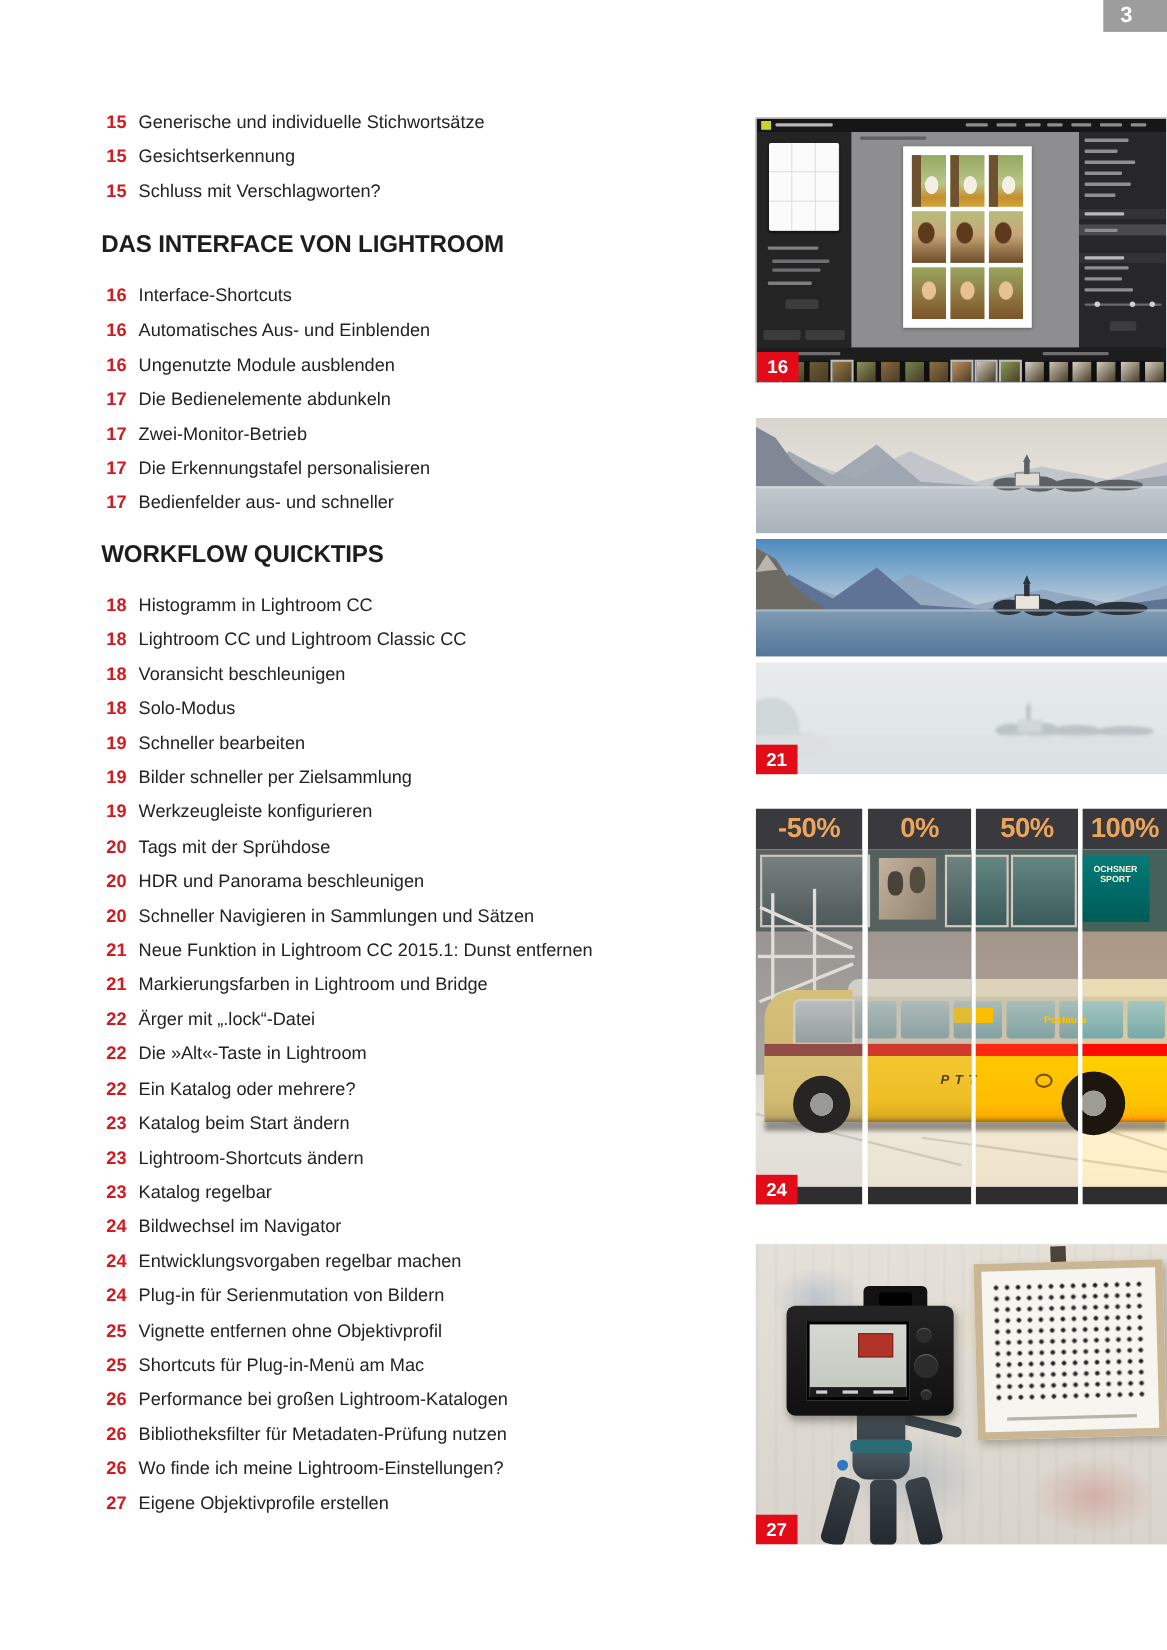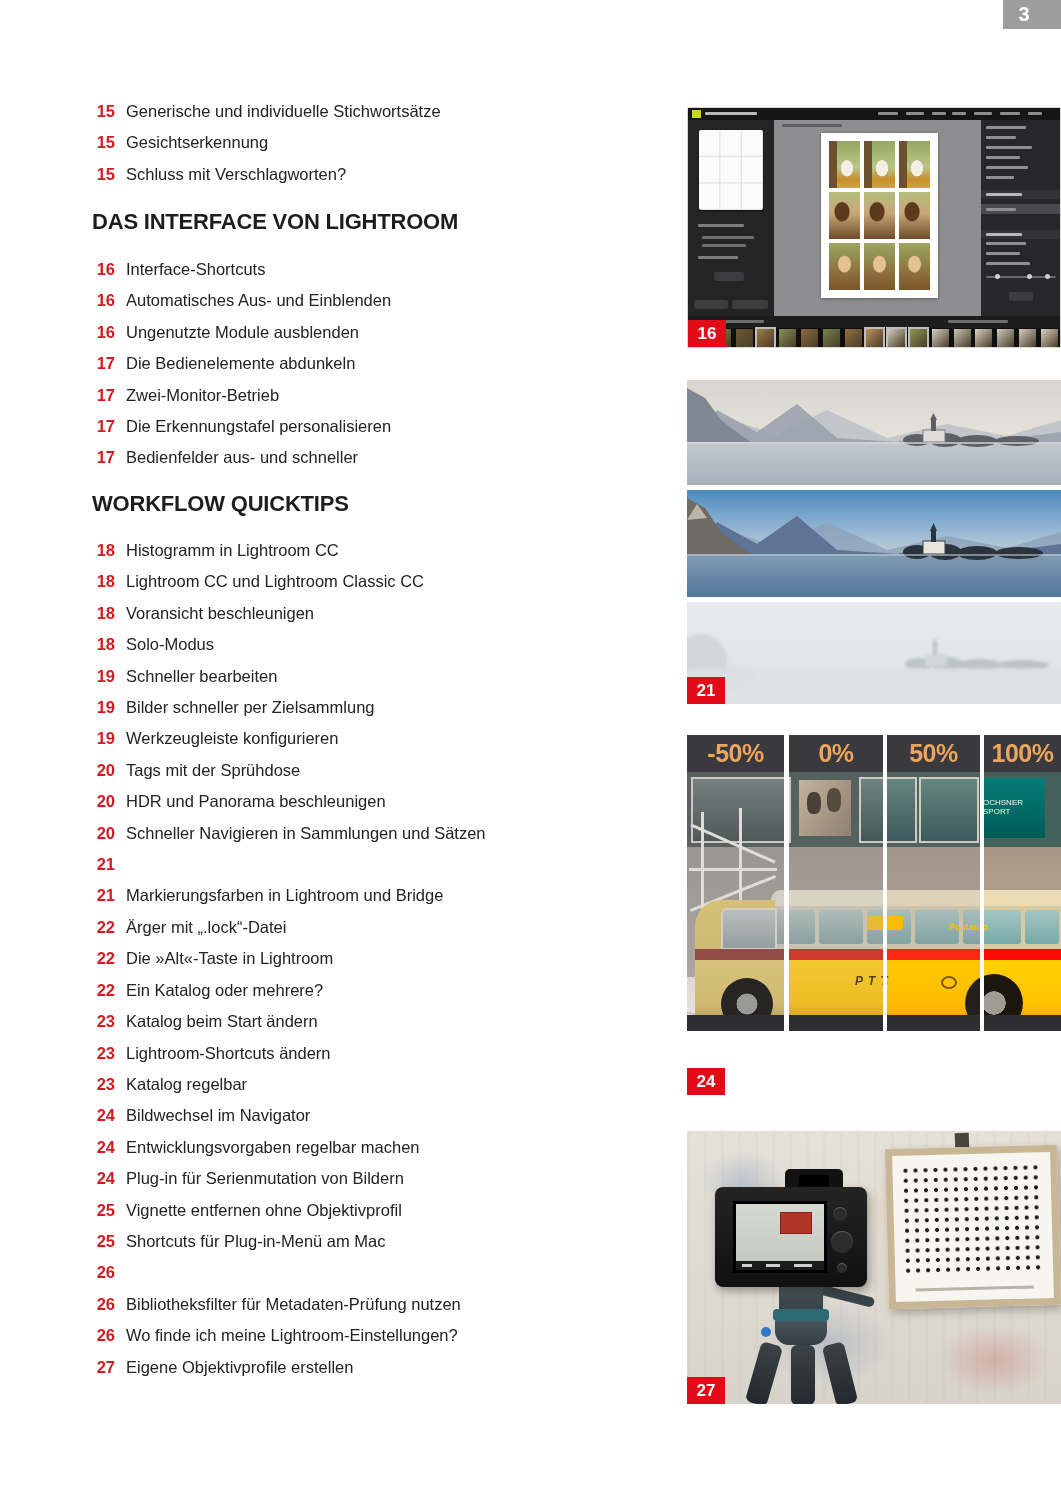--- a/index.html
+++ b/index.html
@@ -52,36 +52,36 @@
   .lr-film{position:absolute;left:0;top:220px;width:100%;height:21px;background:#0f0f10;}
   .thumb{position:absolute;top:1px;width:17px;height:18px;}
   .thumb.sel{outline:2px solid #bdbdbd;outline-offset:0;}
 
   
   .pano{left:687px;width:374px;position:absolute;overflow:hidden;}
   .pano svg{display:block;}
 
   
   .busfig{top:735px;height:360px;background:#fff;}
-  .bus-strip{position:absolute;top:0;height:296px;overflow:hidden;}
+  .bus-strip{position:absolute;top:0;height:360px;overflow:hidden;}
   .strip-head{position:absolute;left:0;top:0;width:100%;height:37px;background:#3a393d;color:#eca55c;
     font-size:25px;font-weight:bold;display:flex;align-items:center;justify-content:center;z-index:5;letter-spacing:-0.5px;}
   .strip-view{position:absolute;left:0;top:37px;width:100%;height:307px;overflow:hidden;}
   .strip-foot{position:absolute;left:0;bottom:0;width:100%;height:16px;background:#2e2e30;z-index:5;}
   .bus-scene{position:absolute;top:0;width:374px;height:307px;background:#a09791;}
   .s-m50 .bus-scene{filter:saturate(.5) brightness(1.0) contrast(.95);}
   .s-50  .bus-scene{filter:saturate(1.55);}
   .s-100 .bus-scene{filter:saturate(2.2) contrast(1.1);}
   .bld-win{position:absolute;left:0;top:0;width:374px;height:75px;background:#55615e;}
   .pane{position:absolute;top:5px;height:62px;background:linear-gradient(#6d8380,#44595a);border:2px solid #cfcac2;}
   .poster{position:absolute;left:112px;top:8px;width:52px;height:56px;background:linear-gradient(120deg,#c3b29c,#8f8170);}
   .poster:before{content:"";position:absolute;left:8px;top:12px;width:14px;height:22px;background:#4a4238;border-radius:40%;}
   .poster:after{content:"";position:absolute;left:28px;top:8px;width:14px;height:24px;background:#554c40;border-radius:40%;}
   .shop{position:absolute;left:296px;top:6px;width:62px;height:60px;background:linear-gradient(#3f6f6e,#2c5452);
-    color:#efeae0;font-size:8px;font-weight:normal;padding-top:20px;box-sizing:border-box;line-height:9px;white-space:pre-line;}
+    color:#efeae0;font-size:8px;font-weight:bold;text-align:center;padding-top:8px;box-sizing:border-box;line-height:9px;white-space:pre-line;}
   .wall{position:absolute;left:0;top:75px;width:374px;height:130px;background:linear-gradient(#9e968f,#b0a89f);}
   .scaf{position:absolute;background:#e8e2d6;}
   .ground{position:absolute;left:0;top:205px;width:374px;height:102px;
     background:linear-gradient(#e6dfd0,#efe9da 40%,#e9e2d2);}
   .seam{position:absolute;height:2px;background:rgba(120,110,95,.25);}
   .bus-roof{position:absolute;left:84px;top:118px;width:290px;height:18px;background:#d9d3c3;border-radius:10px 0 0 0;}
   .bus-glass{position:absolute;left:84px;top:134px;width:290px;height:43px;background:#c9c3b3;}
   .glass{position:absolute;top:4px;height:34px;background:linear-gradient(#aebcba,#8ba0a0);border-radius:3px;}
   .postauto{position:absolute;left:178px;top:16px;color:#e8c23a;font-size:9px;font-weight:bold;}
   .chip{position:absolute;left:96px;top:10px;width:36px;height:14px;background:#e4bc34;border-radius:2px;}
@@ -218,20 +218,21 @@
     <div class="toc-item">
       <span class="toc-num">20</span>
       <span class="toc-title">HDR und Panorama beschleunigen</span>
     </div>
     <div class="toc-item">
       <span class="toc-num">20</span>
       <span class="toc-title">Schneller Navigieren in Sammlungen und Sätzen</span>
     </div>
     <div class="toc-item">
       <span class="toc-num">21</span>
+      <span class="toc-title">Neue Funktion in Lightroom CC 2015.1: Dunst entfernen</span>
     </div>
     <div class="toc-item">
       <span class="toc-num">21</span>
       <span class="toc-title">Markierungsfarben in Lightroom und Bridge</span>
     </div>
     <div class="toc-item">
       <span class="toc-num">22</span>
       <span class="toc-title">Ärger mit „.lock“-Datei</span>
     </div>
     <div class="toc-item">
@@ -269,20 +270,21 @@
     <div class="toc-item">
       <span class="toc-num">25</span>
       <span class="toc-title">Vignette entfernen ohne Objektivprofil</span>
     </div>
     <div class="toc-item">
       <span class="toc-num">25</span>
       <span class="toc-title">Shortcuts für Plug-in-Menü am Mac</span>
     </div>
     <div class="toc-item">
       <span class="toc-num">26</span>
+      <span class="toc-title">Performance bei großen Lightroom-Katalogen</span>
     </div>
     <div class="toc-item">
       <span class="toc-num">26</span>
       <span class="toc-title">Bibliotheksfilter für Metadaten-Prüfung nutzen</span>
     </div>
     <div class="toc-item">
       <span class="toc-num">26</span>
       <span class="toc-title">Wo finde ich meine Lightroom-Einstellungen?</span>
     </div>
     <div class="toc-item">

